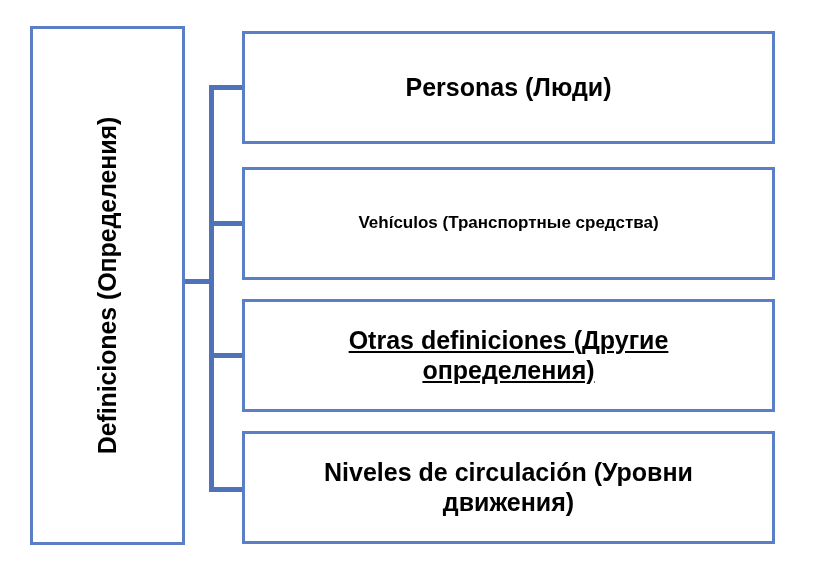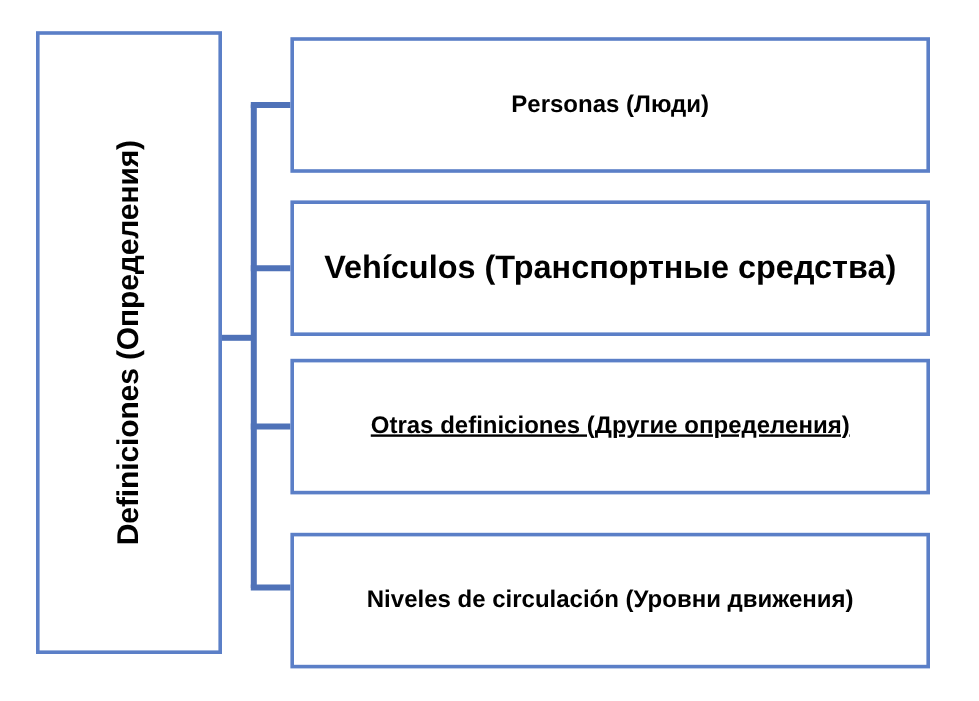--- a/index.html
+++ b/index.html
@@ -59,32 +59,32 @@
 
   
   .child {
     left: 242px;
     width: 533px;
     height: 113px;
   }
   #child-0 { top: 31px; }
   #child-1 { top: 167px; }
   #child-2 { top: 299px; text-decoration: underline; }
-  #child-3 { top: 444px; }
+  #child-3 { top: 431px; }
 
   .child-label {
-    font-size: 20px;
+    font-size: 25px;
     font-weight: bold;
     color: #000000;
     text-align: center;
     line-height: 1.18;
     padding: 0 6px;
   }
   #child-1 .child-label {
-    font-size: 27px;
+    font-size: 17px;
     padding: 0 2px;
     white-space: nowrap;
   }
   #child-2 .child-label { max-width: 460px; }
   #child-3 .child-label { max-width: 470px; }
 </style>
 </head>
 <body>
 
 <div id="diagram">

